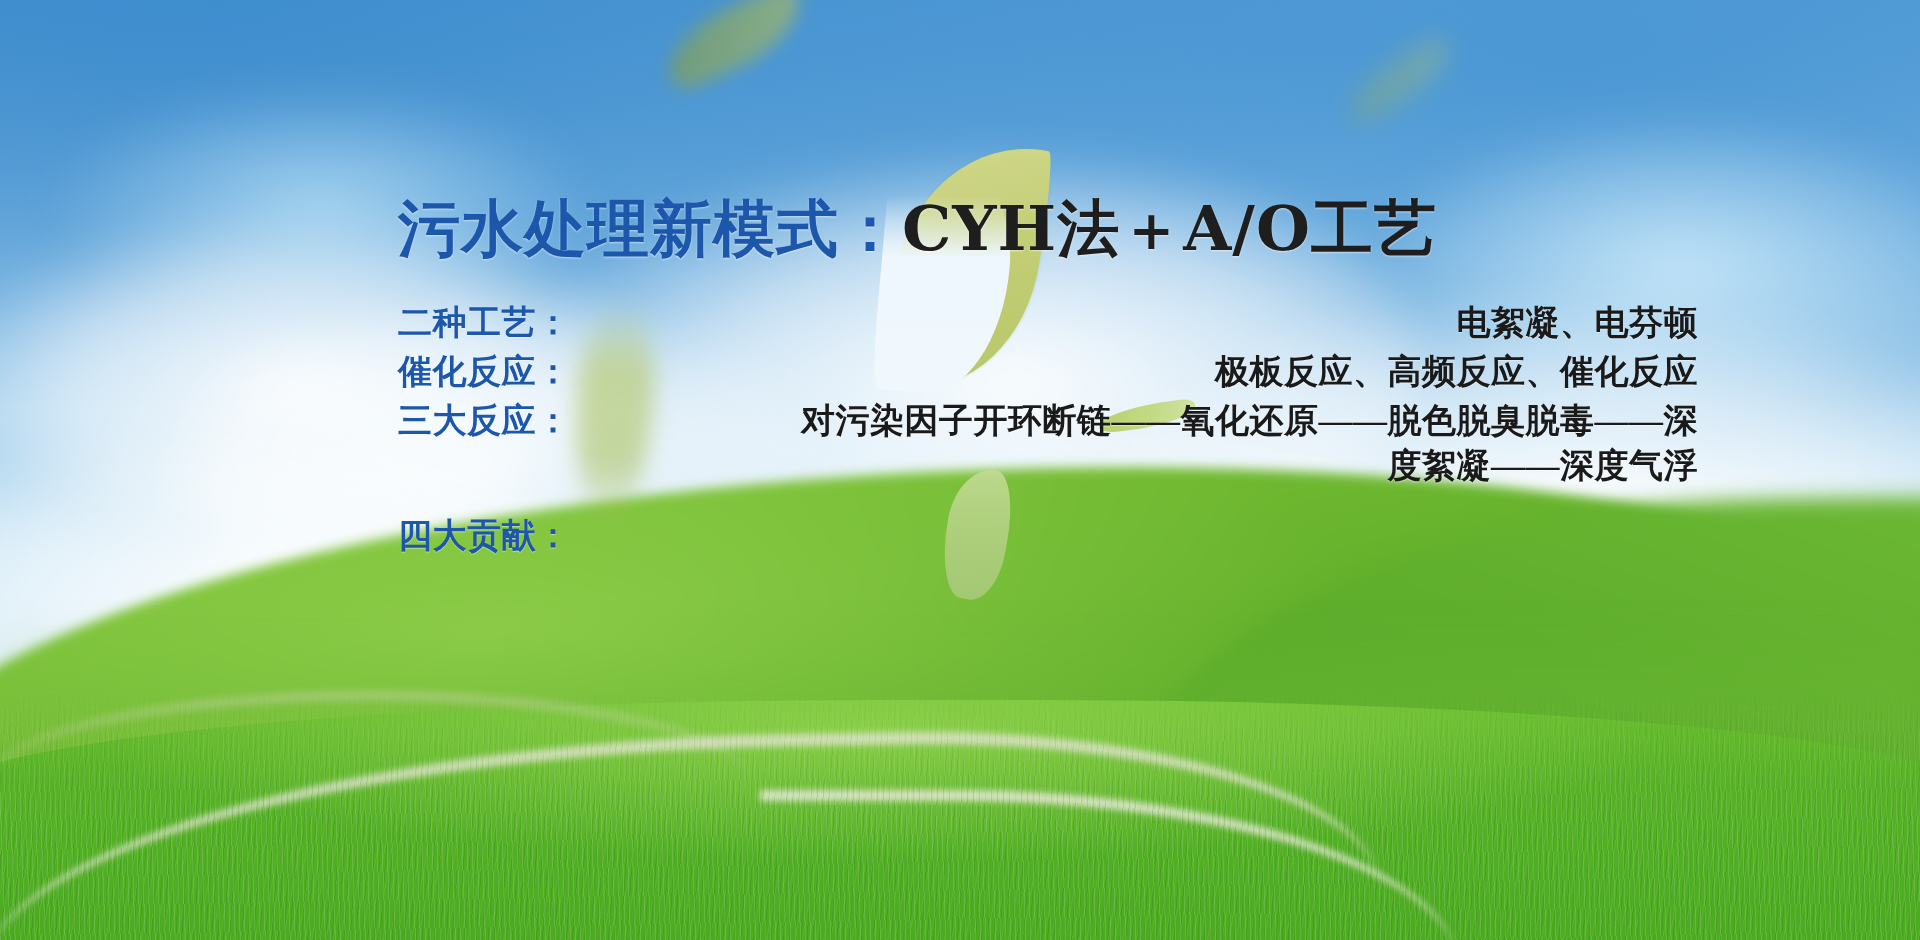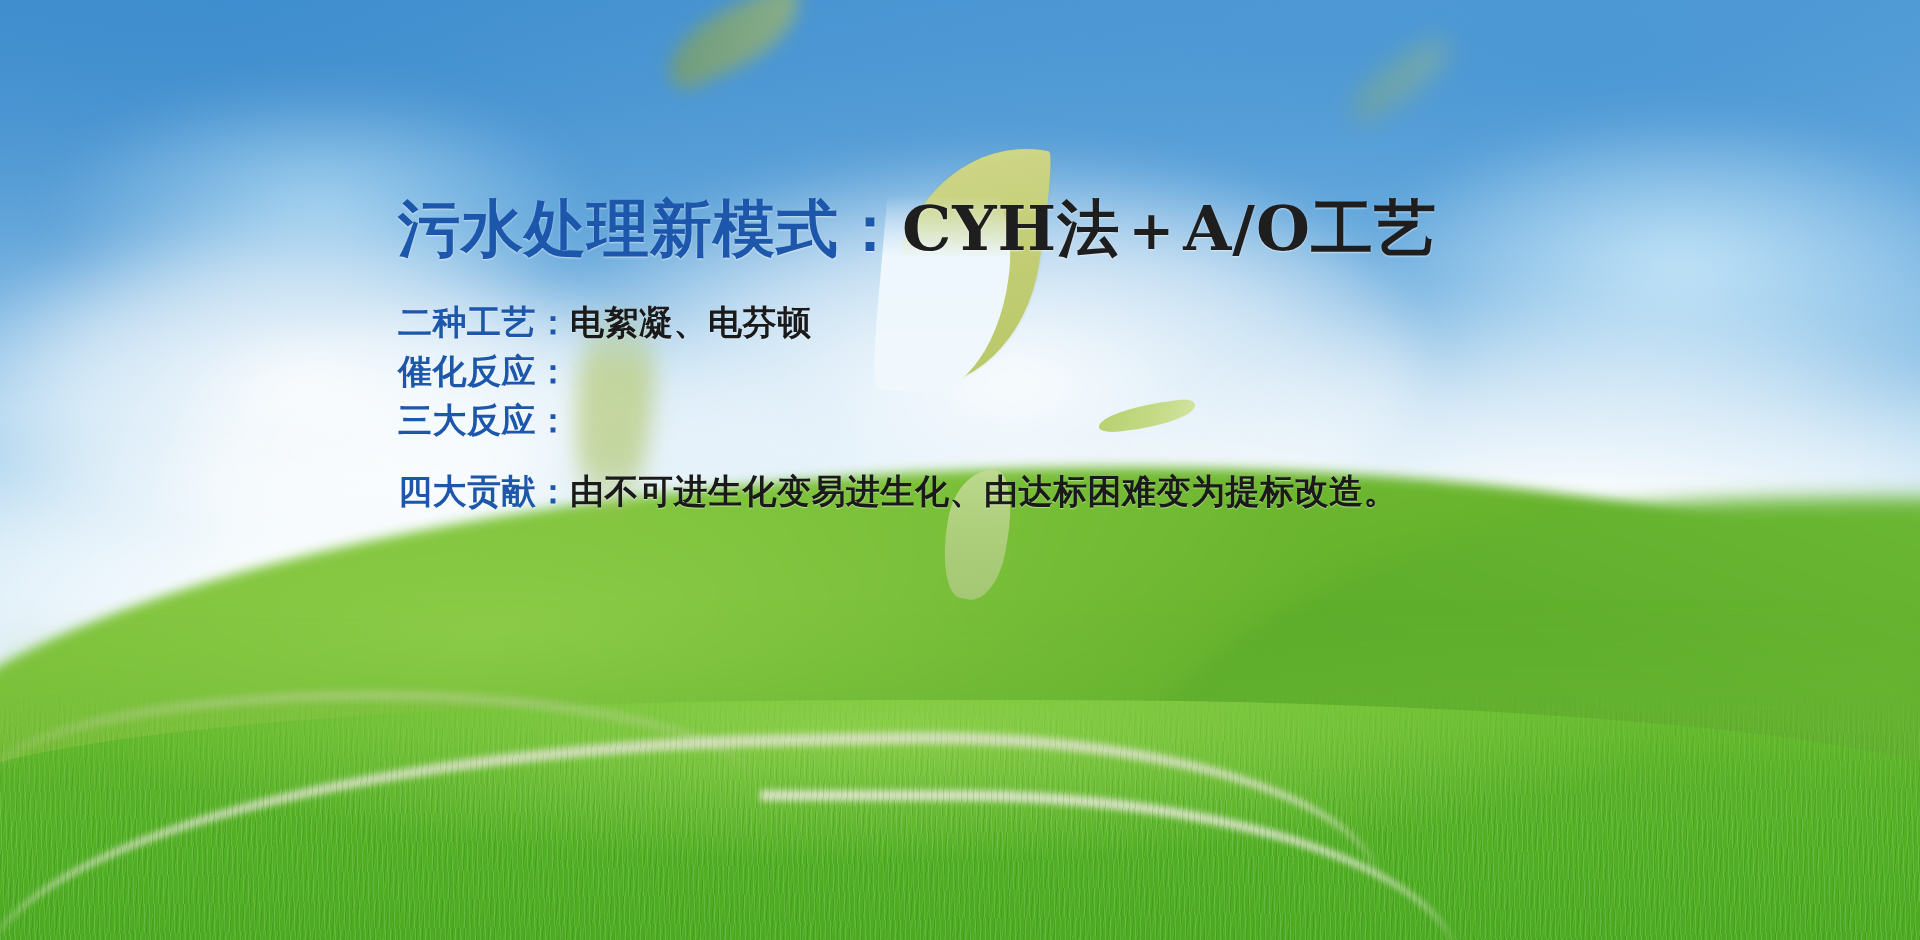--- a/index.html
+++ b/index.html
@@ -200,21 +200,21 @@
     font-size:62px;
     font-weight:700;
     line-height:1.08;
     letter-spacing:1px;
     white-space:nowrap;
     text-shadow:0 1px 2px rgba(255,255,255,.55);
   }
   .title .t-blue { color:#1c57ab; }
   .title .t-dark { color:#1e1e1e;text-align:center; }
 
-  .lines { margin-top:38px; }
+  .lines { margin-top:38px;text-align:right; }
   .row {
     display:flex;
     align-items:flex-start;
     font-size:34px;
     font-weight:700;
     line-height:1.32;
     margin-bottom:4px;
     text-shadow:0 1px 1px rgba(255,255,255,.45);
   }
   .row .label {
@@ -277,29 +277,35 @@
 
       <div class="row">
         <span class="label">二种工艺：</span>
         <span class="value">
           <span>电絮凝、电芬顿</span>
         </span>
       </div>
 
       <div class="row">
         <span class="label">催化反应：</span>
+        <span class="value">
+          <span>极板反应、高频反应、催化反应</span>
+        </span>
       </div>
 
       <div class="row">
         <span class="label">三大反应：</span>
+        <span class="value">
+          <span>对污染因子开环断链——氧化还原——脱色脱臭脱毒——深</span>
+          <span class="cont">度絮凝——深度气浮</span>
+        </span>
       </div>
 
       <div class="row gap">
         <span class="label">四大贡献：</span>
         <span class="value">
-          <span class="cont">由不可进生化变易进生化、由达标困难变为提标改造。</span>
         </span>
       </div>
 
     </div>
   </div>
 
 </div>
 
 </body></html>

